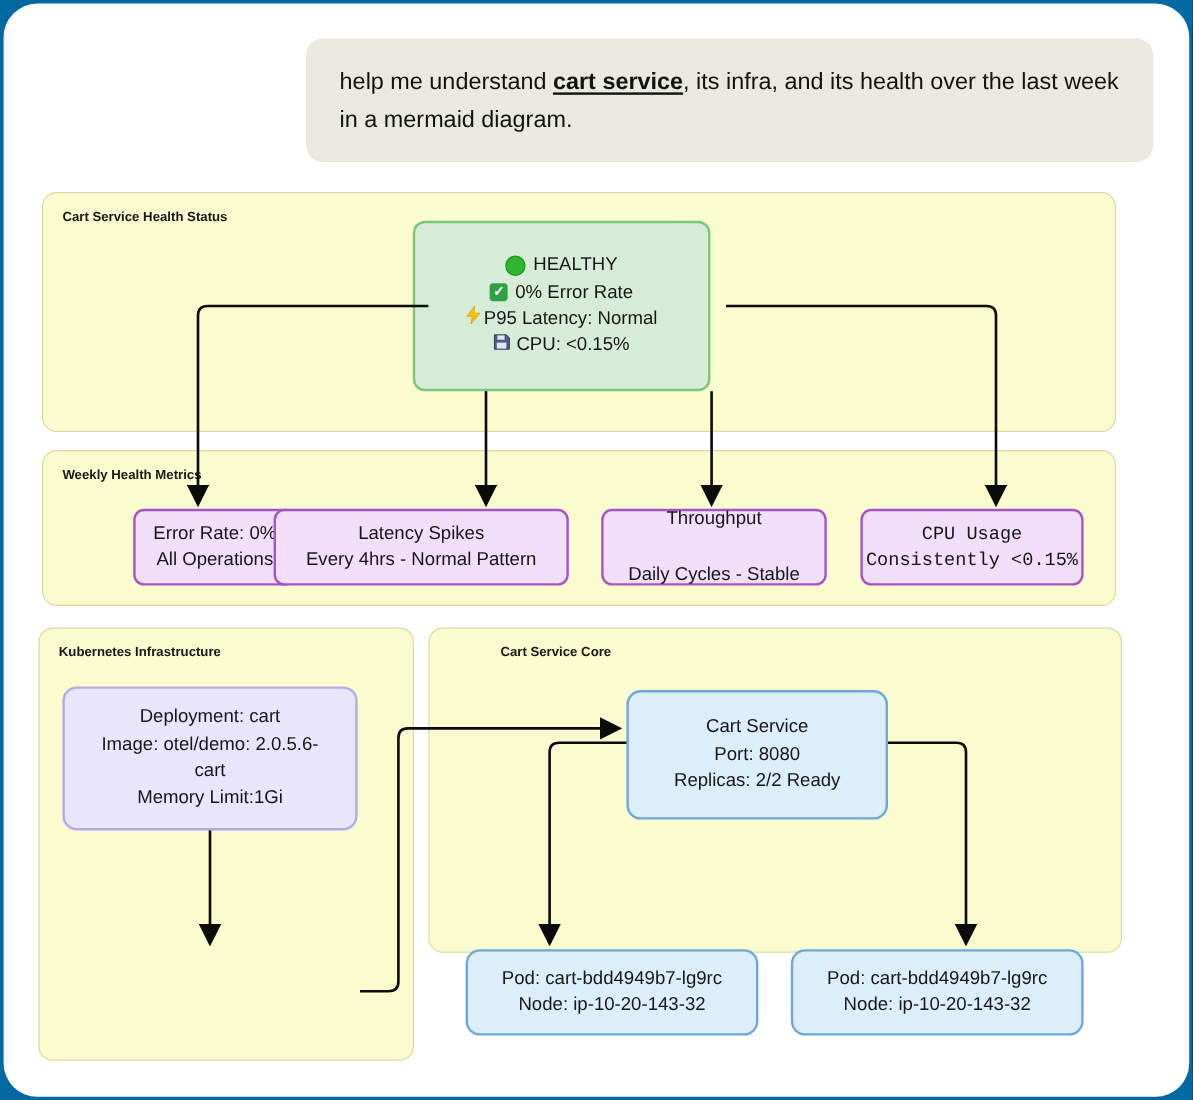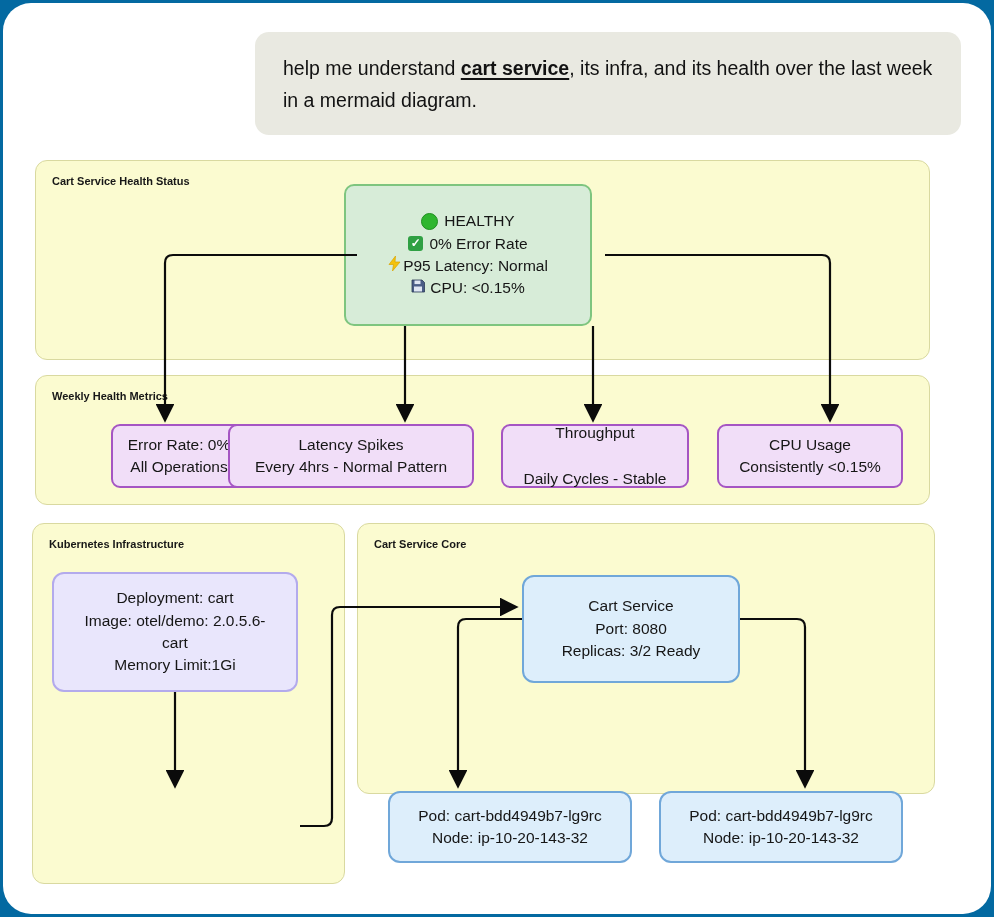--- a/index.html
+++ b/index.html
@@ -12,36 +12,36 @@
           border-radius:14px;box-sizing:border-box;padding:21px 28px;}
   .bubble p{margin:0;font-size:19.5px;line-height:1.62;color:#121212;}
   .bubble .hl{font-weight:bold;text-decoration:underline;text-underline-offset:3px;text-decoration-thickness:2px;}
 
   
   .sg{position:absolute;background:#fbfbd0;border:1px solid #d9d9a0;border-radius:12px;box-sizing:border-box;}
   .sg h3{margin:0;padding:14px 0 0 16px;font-size:11px;font-weight:bold;color:#171717;}
   #sg-health{left:35px;top:160px;width:895px;height:200px;}
   #sg-weekly{left:35px;top:375px;width:895px;height:130px;}
   #sg-k8s{left:32px;top:523px;width:313px;height:361px;}
-  #sg-core{left:357px;top:523px;width:578px;height:271px;}
+  #sg-core{left:357px;top:523px;width:578px;height:271px;padding-left:43px;}
 
   
   .node{position:absolute;box-sizing:border-box;display:flex;flex-direction:column;justify-content:center;
         align-items:center;text-align:center;font-size:15.5px;line-height:1.45;color:#161616;z-index:2;}
   .node .nline{white-space:nowrap;display:flex;align-items:center;justify-content:center;}
   .green{background:#d7ecd8;border:2px solid #7ec57f;border-radius:10px;}
   .purple{background:#f1def8;border:2px solid #a555c3;border-radius:9px;}
   .lav{background:#e9e6fc;border:2px solid #b3aaec;border-radius:12px;}
   .blue{background:#ddeefb;border:2px solid #70a7d9;border-radius:12px;}
 
   #node-healthy{left:344px;top:184px;width:248px;height:142px;}
   #node-m0{left:63px;top:424px;width:136px;height:64px;margin-left:48px;}
   #node-m1{left:228px;top:424px;width:246px;height:64px;}
   #node-m2{left:501px;top:424px;width:188px;height:64px;gap:24px;}
-  #node-m3{left:717px;top:424px;width:186px;height:64px;}
+  #node-m3{left:717px;top:424px;width:186px;height:64px;font-family:Liberation Mono, monospace;}
   #node-deploy{left:52px;top:572px;width:246px;height:120px;}
   #node-rs{left:52px;top:790px;width:246px;height:72px;}
   #node-svc{left:522px;top:575px;width:218px;height:108px;}
   #node-pod1{left:388px;top:791px;width:244px;height:72px;}
   #node-pod2{left:659px;top:791px;width:244px;height:72px;}
 
   
   .ic{display:inline-block;flex:0 0 auto;}
   .ic-circle{width:15px;height:15px;border-radius:50%;background:#2fb62f;border:1px solid #1f8f1f;margin-right:6px;}
   .ic-check{width:15px;height:15px;border-radius:3px;background:#2fa043;color:#fff;font-size:12px;line-height:15px;
@@ -124,21 +124,21 @@
   <div class="node lav" id="node-deploy">
     <div>Deployment: cart</div>
     <div>Image: otel/demo: 2.0.5.6-</div>
     <div>cart</div>
     <div>Memory Limit:1Gi</div>
   </div>
 
   <div class="node blue" id="node-svc">
     <div>Cart Service</div>
     <div>Port: 8080</div>
-    <div>Replicas: 3/2 Ready</div>
+    <div>Replicas: 2/2 Ready</div>
   </div>
   <div class="node blue" id="node-pod1">
     <div>Pod: cart-bdd4949b7-lg9rc</div>
     <div>Node: ip-10-20-143-32</div>
   </div>
   <div class="node blue" id="node-pod2">
     <div>Pod: cart-bdd4949b7-lg9rc</div>
     <div>Node: ip-10-20-143-32</div>
   </div>
 

